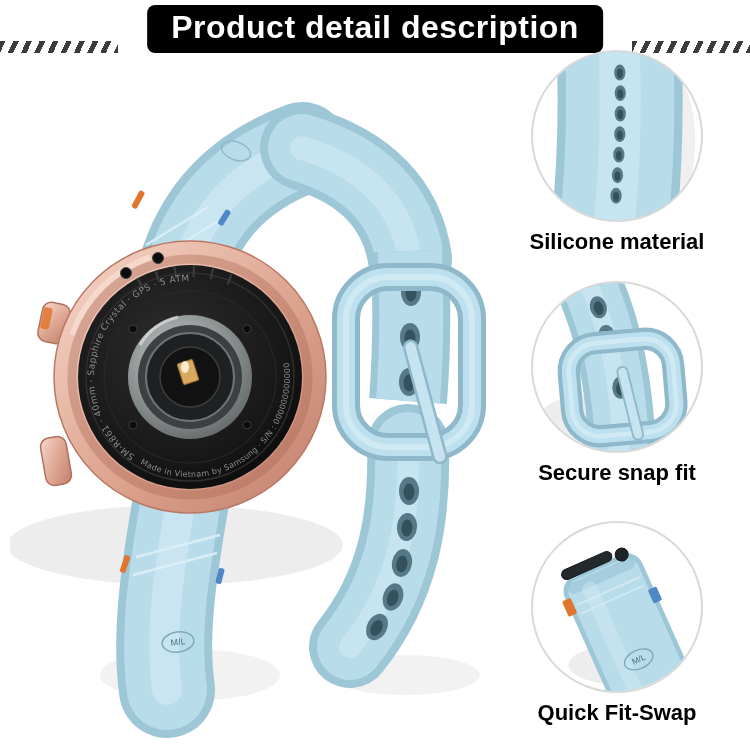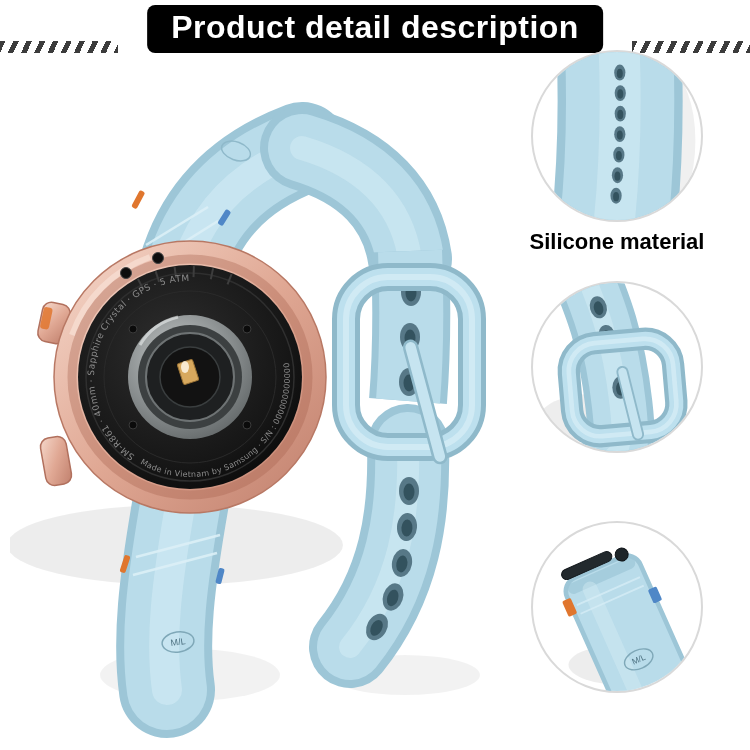--- a/index.html
+++ b/index.html
@@ -220,20 +220,21 @@
         <ellipse cx="94" cy="113" rx="5" ry="7.5" fill="#33525e"></ellipse>
       </g>
       <g>
         <rect x="40" y="62" width="112" height="100" rx="30" fill="none" stroke="#8fb9ca" stroke-width="24" transform="rotate(-5 96 112)"></rect>
         <rect x="40" y="62" width="112" height="100" rx="30" fill="none" stroke="#bde0ee" stroke-width="15" transform="rotate(-5 96 112)"></rect>
         <rect x="40" y="62" width="112" height="100" rx="30" fill="none" stroke="#d9eef6" stroke-width="5" opacity="0.7" transform="rotate(-5 96 112)"></rect>
         <rect x="90" y="90" width="11" height="80" rx="5.5" fill="#c6e4f0" stroke="#8fb9ca" stroke-width="2" transform="rotate(-14 95 94)"></rect>
       </g>
     </svg>
   </div>
+  <div class="callout-label">Secure snap fit</div>
 </div>
 
 <div class="callout c3">
   <div class="bubble">
     <svg viewBox="0 0 180 180" xmlns="http://www.w3.org/2000/svg">
       <ellipse cx="100" cy="152" rx="62" ry="22" fill="#000" opacity="0.07"></ellipse>
       <g transform="rotate(-24 95 105)">
         <rect x="52" y="42" width="86" height="170" rx="16" fill="#b9dcea" stroke="#9dc6d7" stroke-width="5"></rect>
         <rect x="56" y="46" width="78" height="12" rx="6" fill="#9dc6d7" opacity="0.7"></rect>
         <rect x="70" y="52" width="16" height="150" rx="8" fill="#d6edf6" opacity="0.4"></rect>
@@ -242,15 +243,15 @@
         <rect x="45" y="60" width="10" height="18" rx="2" style="fill:var(--accent-orange)"></rect>
         <rect x="134" y="86" width="10" height="16" rx="2" style="fill:var(--accent-blue)"></rect>
         <path d="M 58 70 L 132 70" stroke="#d6edf6" stroke-width="2" opacity="0.8"></path>
         <path d="M 58 80 L 132 80" stroke="#d6edf6" stroke-width="2" opacity="0.8"></path>
         <ellipse cx="95" cy="150" rx="16" ry="10" fill="none" stroke="#7fa8b8" stroke-width="1.5"></ellipse>
         <text x="95" y="153" text-anchor="middle" font-size="9" fill="#4f7383">M/L</text>
       </g>
     </svg>
   </div>
   <div class="callout-label">
-    <br>
+    <span>Quick Fit-Swap</span><br>
   </div>
 </div>
 
 </body></html>

